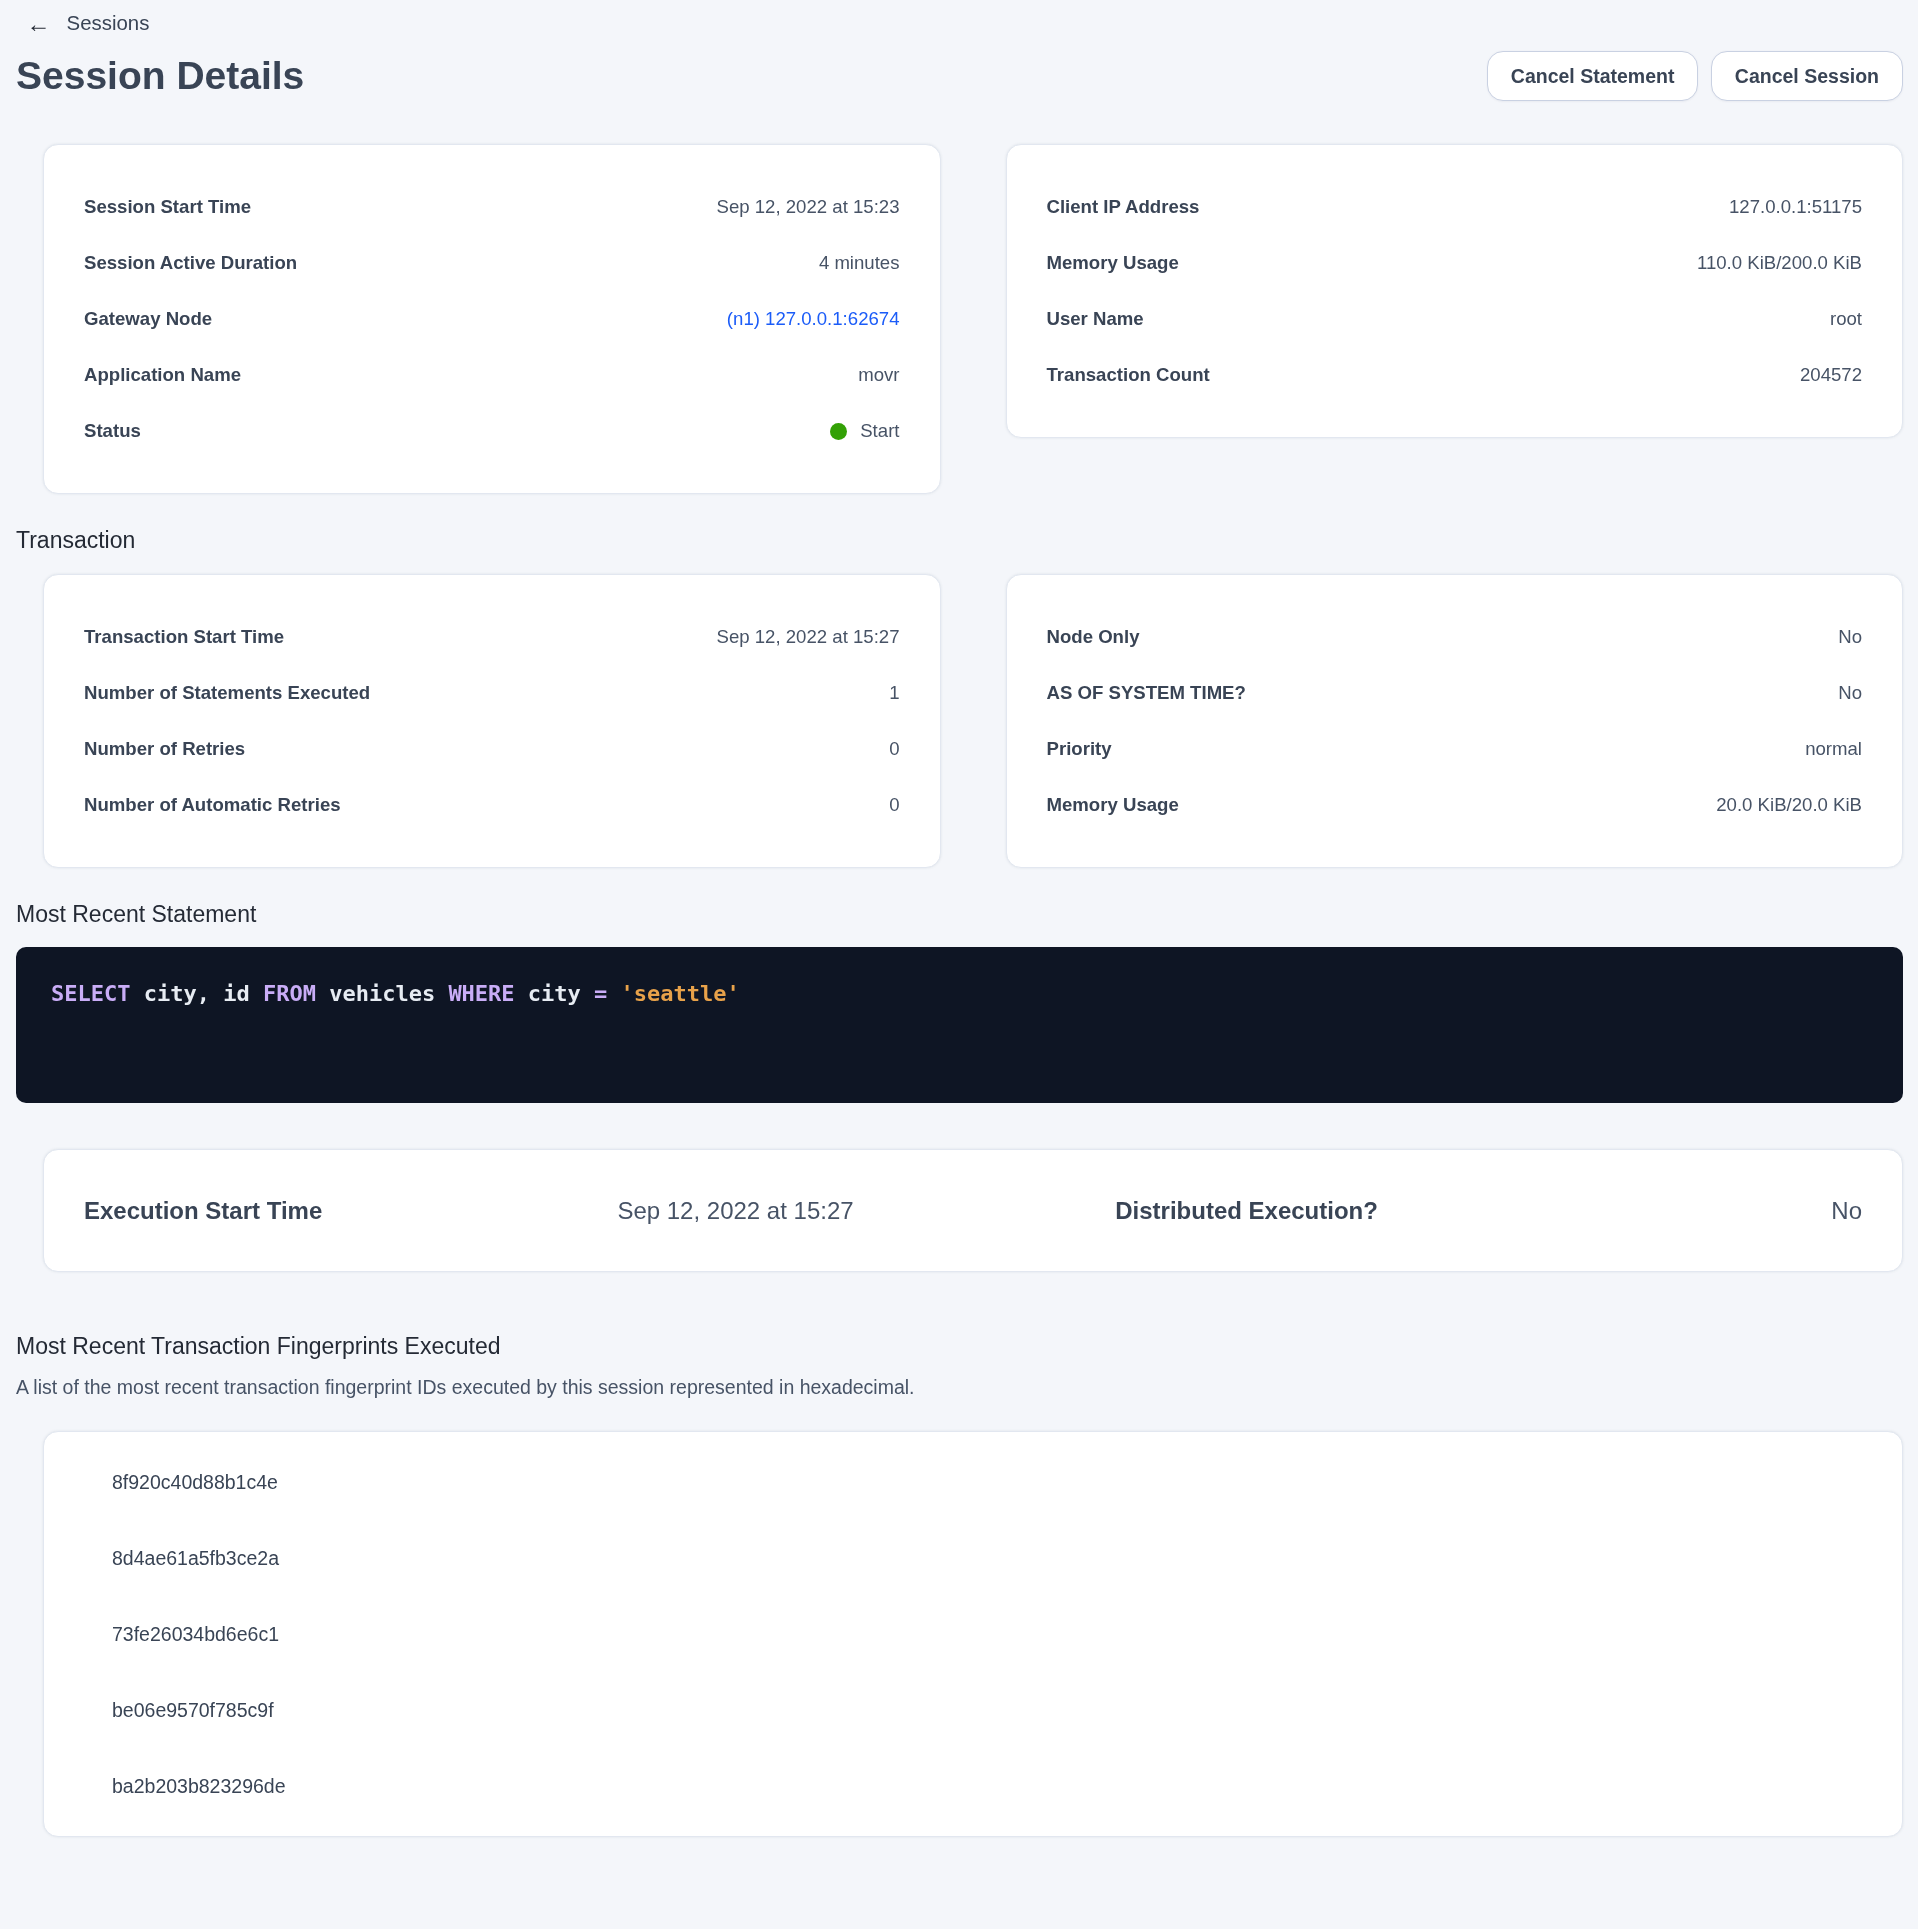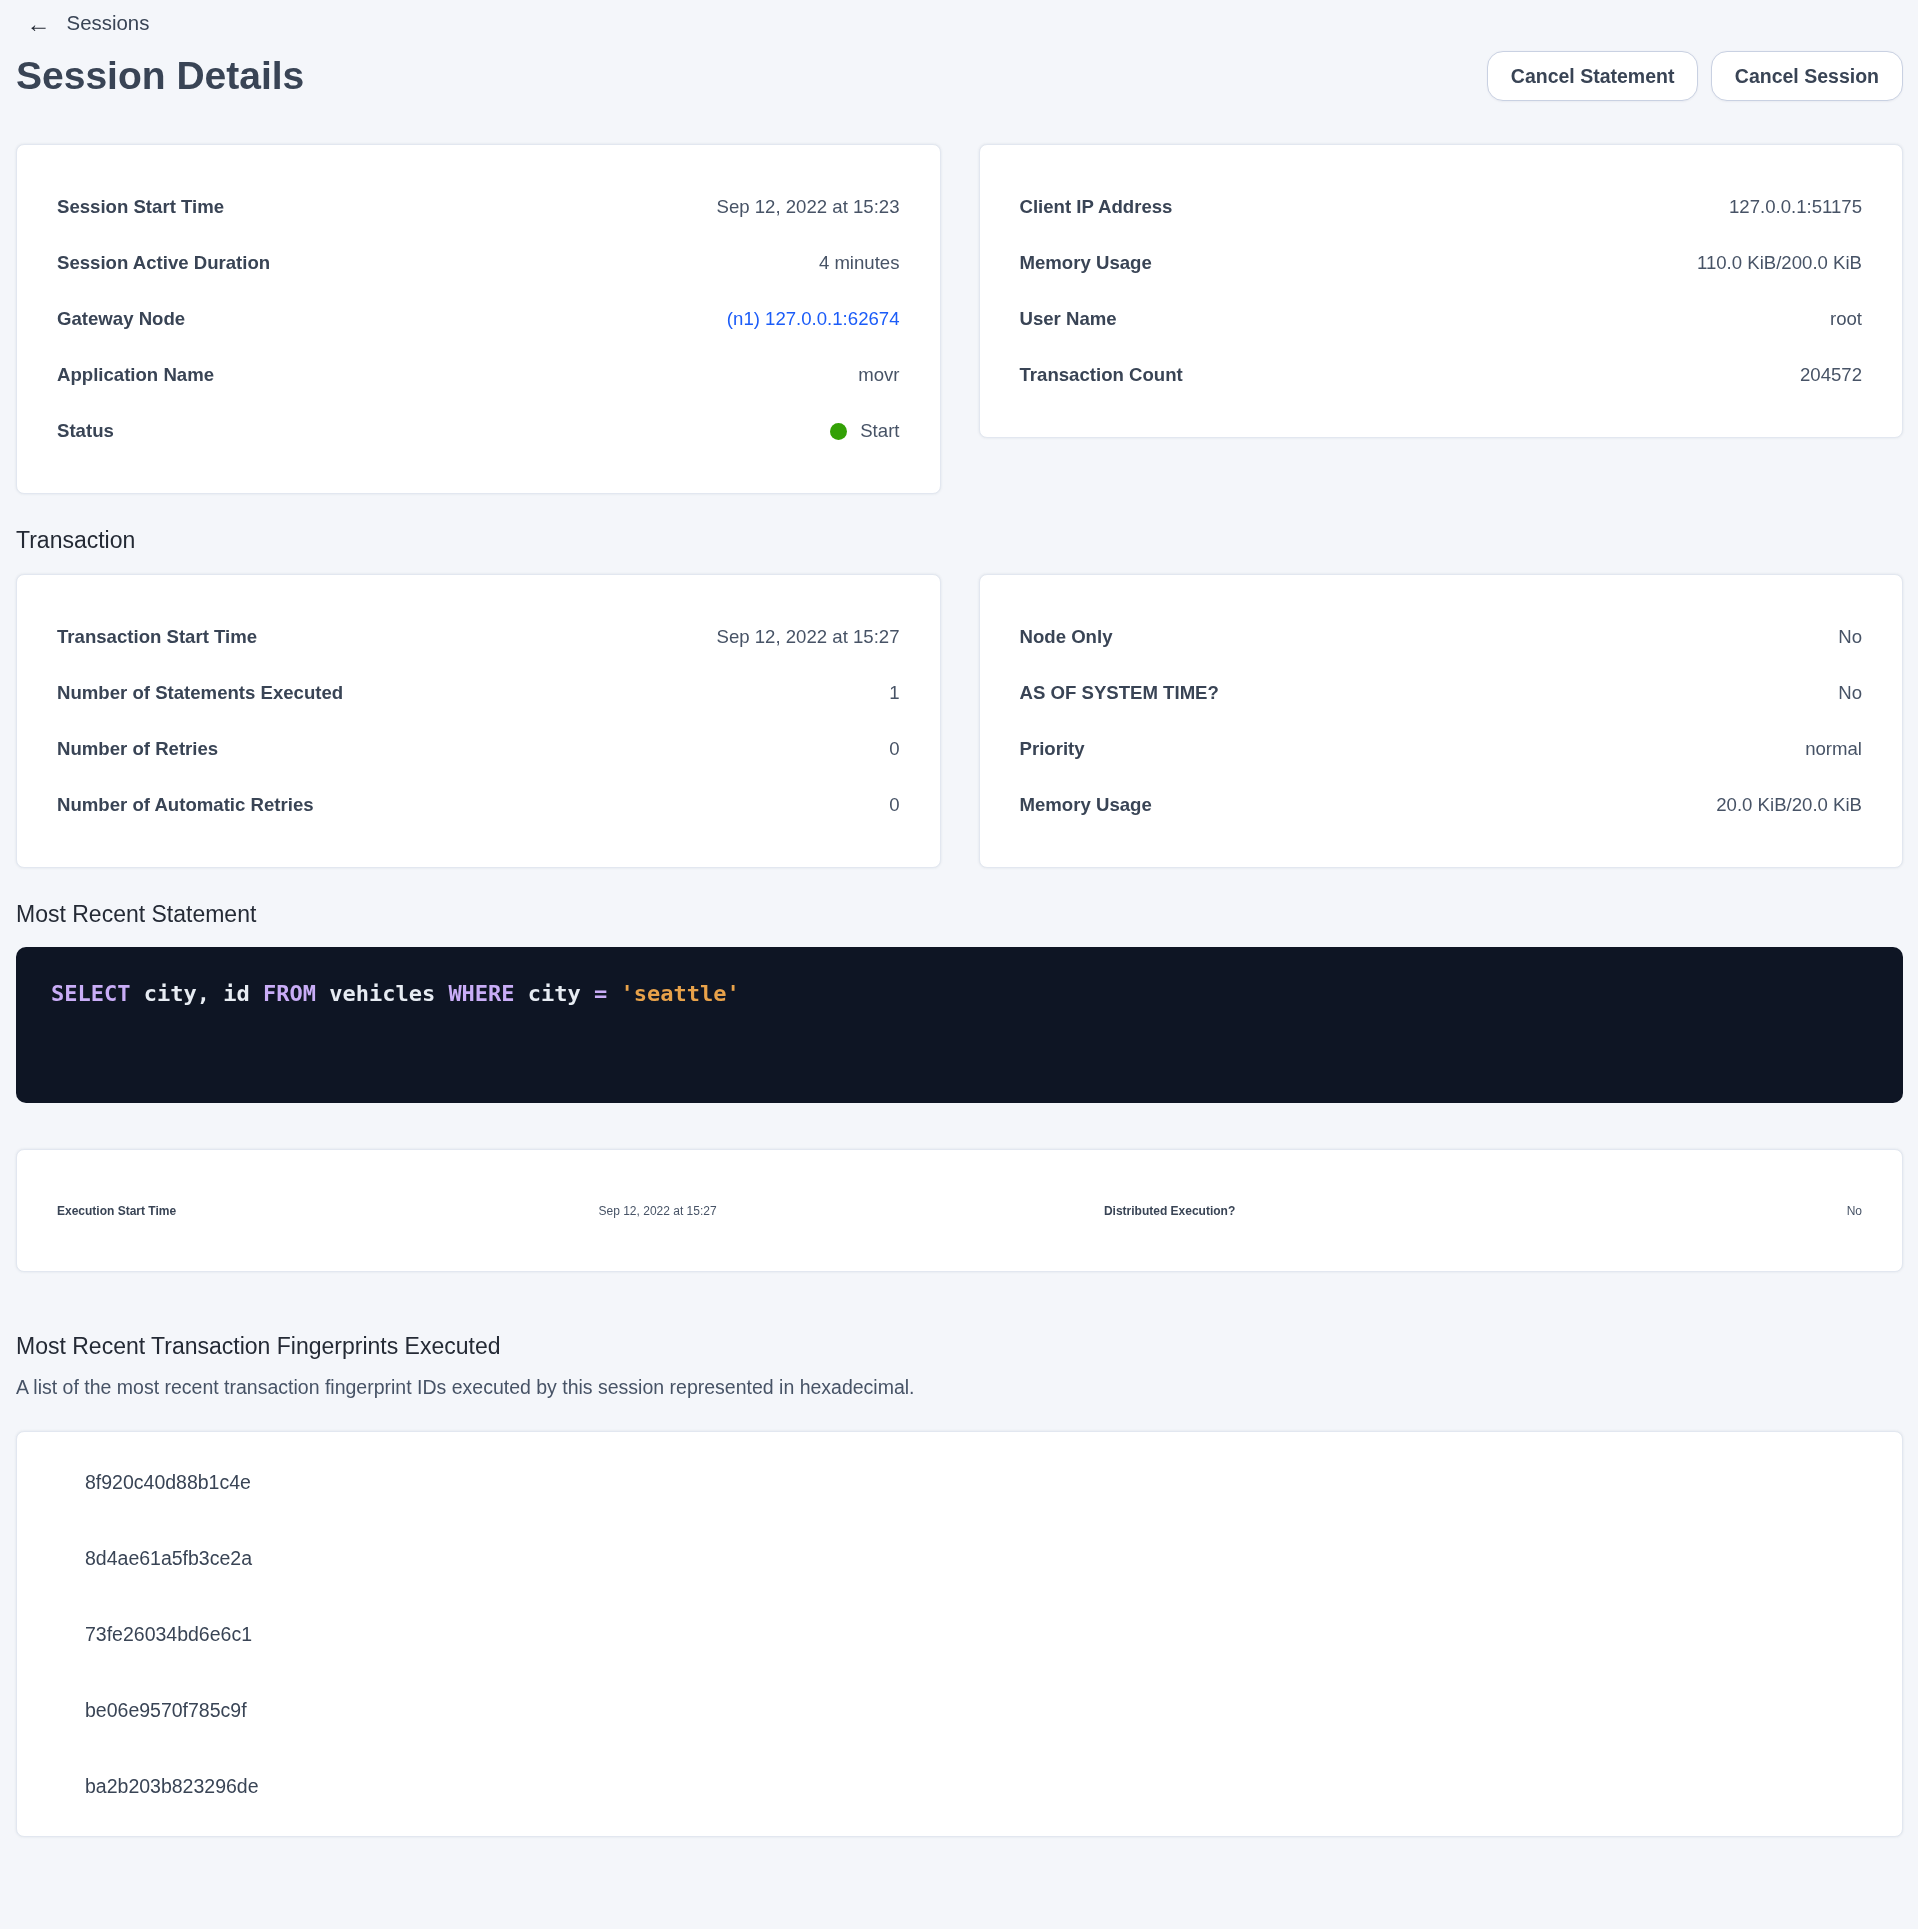--- a/index.html
+++ b/index.html
@@ -29,23 +29,23 @@
     background: #fff; border: 0.9px solid #c9d1e2; border-radius: 16px;
     font-family: "Liberation Sans", sans-serif;
     font-size: 19.5px; font-weight: 700; color: #394455;
     padding: 12.4px 23px; cursor: pointer;
     box-shadow: 0 0.9px 1.8px rgba(60,72,100,.06);
   }
 
   
   .cards-row { display: flex; gap: 38px; margin-top: 43px; align-items: flex-start; }
   .card {
-    background: #fff; border: 0.9px solid #e2e7f0; border-radius: 8px;
+    background: #fff; border: 0.9px solid #e2e7f0; border-radius: 15px;
     box-shadow: 0 0 2.7px rgba(67,90,111,.12);
-    flex: 1; padding: 34px 40px;
+    flex: 1; padding: 34px 40px; margin-left: 27px;
   }
   .kv-row { display: flex; justify-content: space-between; align-items: center; height: 56px; font-size: 18.6px; }
   .kv-label { font-weight: 700; color: #394455; }
   .kv-value { color: #475366; text-align: right; }
   .link { color: #1b5cf8; cursor: pointer; text-decoration: none; font-weight: 400; }
   .status-wrap { display: flex; align-items: center; gap: 13.3px; }
   .dot { width: 17px; height: 17px; border-radius: 50%; background: #33a106; }
 
   
   .section-h { font-size: 23px; font-weight: 400; color: #242a35; margin: 32px 0 19.5px 0; line-height: 28px; }
@@ -55,21 +55,21 @@
     background: #0e1524; border-radius: 10px; height: 156px;
     padding: 32px 35px; white-space: pre;
     font-family: "DejaVu Sans Mono", monospace;
     font-size: 22px; font-weight: 700; color: #e7ecf3; line-height: 30px;
   }
   .tok-kw  { color: #c9adf7; }
   .tok-str { color: #e8a24a; }
 
   
   .exec-card { margin-top: 46px; padding: 37px 40px; }
-  .exec-row { display: flex; align-items: center; font-size: 12px; height: 47px; }
+  .exec-row { display: flex; align-items: center; font-size: 24px; height: 47px; }
   .exec-l1 { flex: 0 0 30%; font-weight: 700; }
   .exec-v1 { flex: 0 0 28%; color: #475366; }
   .exec-l2 { flex: 0 0 26%; font-weight: 700; }
   .exec-v2 { flex: 1; text-align: right; color: #475366; }
 
   
   .fp-heading { margin-top: 60px; margin-bottom: 0; }
   .fp-desc { font-size: 19.5px; color: #475366; margin-top: 14px; line-height: 26.6px; }
   .fp-card { margin-top: 30px; padding: 12.4px 0; }
   .fp-item { height: 76px; display: flex; align-items: center; padding-left: 68px; font-size: 19.5px; color: #394455; }

